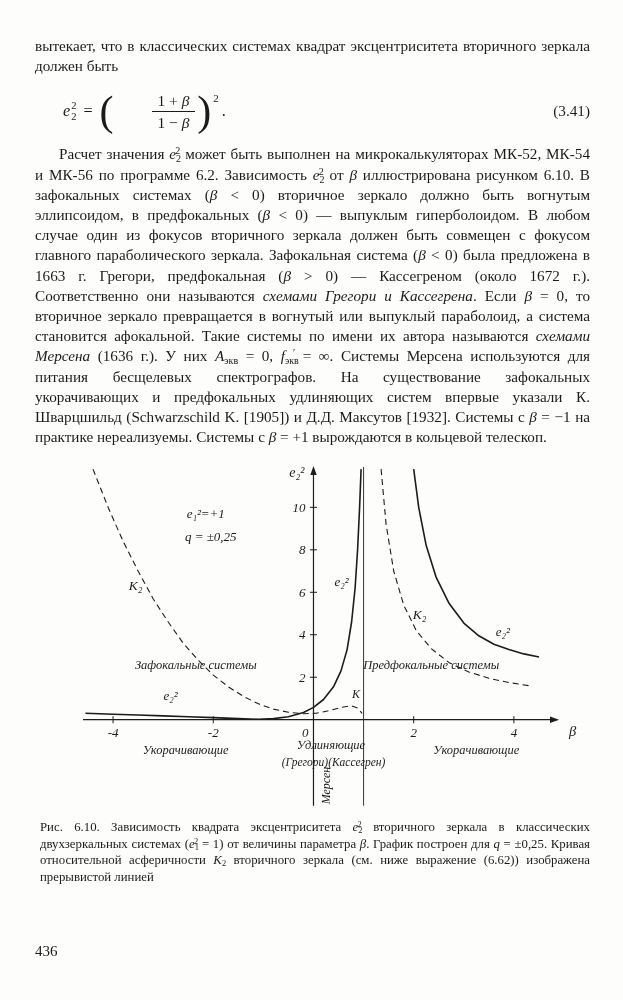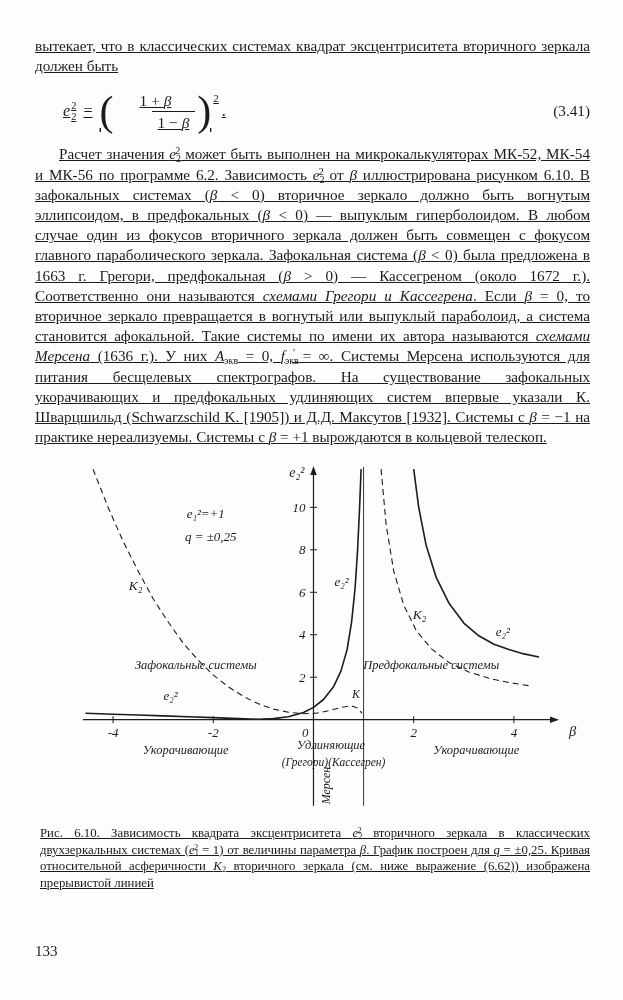--- a/index.html
+++ b/index.html
@@ -7,49 +7,48 @@
     width: 623px; height: 1000px;
     background: #fdfdfb;
     color: #1b1b1b;
     position: relative;
     box-sizing: border-box;
     padding: 36px 33px 0 35px;
     font-family: "Liberation Serif", serif;
     font-size: 15.2px;
     line-height: 20.2px;
     overflow: hidden;
-    text-decoration: underline;
   }
   .para { margin: 0; text-align: justify; }
   .para.indent { text-indent: 24px; }
   i { font-style: italic; }
   sub, sup { font-size: 0.66em; line-height: 0; }
   sub { vertical-align: -0.28em; }
   sup { vertical-align: 0.5em; }
   sub + sup { margin-left: -0.58em; }
 
   
   .eq-row { position: relative; display: flex; align-items: center; margin: 9px 0 7px; padding-left: 28px; min-height: 52px; }
   .eq-content { display: inline-flex; align-items: center; font-size: 16.2px; }
   .eq-var { display: inline-flex; align-items: center; }
   .supsub { display: inline-flex; flex-direction: column; justify-content: center; font-size: 10.5px; line-height: 1.05; margin-left: 1px; }
   .eq-equals { margin: 0 7px; }
   .paren { font-size: 42px; font-weight: 400; line-height: 0.85; }
-  .frac { display: inline-flex; flex-direction: column; align-items: center; font-size: 15.4px; margin: 0 2px; line-height: 19px; }
+  .frac { display: inline-flex; flex-direction: column; align-items: flex-end; font-size: 15.4px; margin: 0 2px; line-height: 19px; }
   .frac .num { padding: 0 6px 1px; }
   .frac .den { border-top: 1.1px solid #1b1b1b; padding: 1px 6px 0; margin-left: 36px; }
   .outer-sup { align-self: flex-start; font-size: 11px; margin: 2px 0 0 2px; line-height: 1; }
   .eq-period { align-self: center; margin-left: 3px; }
   .eq-number { position: absolute; right: 0; top: 50%; transform: translateY(-50%); }
 
   
   figure { margin: 10px 0 0; padding: 0; }
   #figure-svg { display: block; margin: 0 0 0 -8px; }
   figcaption {
-    margin-top: 8px;
+    margin-top: 2px;
     font-size: 12.8px;
     line-height: 16.4px;
     text-align: justify;
     padding: 0 0 0 5px;
   }
   .page-number { position: absolute; left: 35px; top: 941px; font-size: 15px; }
 </style>
 </head>
 <body>
 
@@ -125,14 +124,14 @@
         <text x="404.2315789473684" y="211.7283950617284" text-anchor="middle" font-size="12.5" font-family="&quot;Liberation Serif&quot;, serif" fill="#1c1c1c" font-style="italic">Предфокальные системы</text>
         <text x="158.7157894736842" y="296.6666666666667" text-anchor="middle" font-size="12.5" font-family="&quot;Liberation Serif&quot;, serif" fill="#1c1c1c" font-style="italic">Укорачивающие</text>
         <text x="304.0210526315789" y="292.4197530864198" text-anchor="middle" font-size="12.5" font-family="&quot;Liberation Serif&quot;, serif" fill="#1c1c1c" font-style="italic">Удлиняющие</text>
         <text x="306.52631578947364" y="309.40740740740745" text-anchor="middle" font-size="11.5" font-family="&quot;Liberation Serif&quot;, serif" fill="#1c1c1c" font-style="italic">(Грегори)(Кассегрен)</text>
         <text x="449.3263157894737" y="296.6666666666667" text-anchor="middle" font-size="12.5" font-family="&quot;Liberation Serif&quot;, serif" fill="#1c1c1c" font-style="italic">Укорачивающие</text>
         <text x="303.01894736842104" y="328.51851851851853" text-anchor="middle" font-size="12" font-family="&quot;Liberation Serif&quot;, serif" fill="#1c1c1c" font-style="italic" transform="rotate(-90 303.01894736842104 328.51851851851853)">Мерсен</text>
       </svg>
     <figcaption><span>Рис. 6.10. Зависимость квадрата эксцентриситета </span><i>e</i><sub>2</sub><sup>2</sup><span> вторичного зеркала в классических двухзеркальных системах (</span><i>e</i><sub>1</sub><sup>2</sup><span> = 1) от величины параметра </span><i>β</i><span>. График построен для </span><i>q</i><span> = ±0,25. Кривая относительной асферичности </span><i>K</i><sub>2</sub><span> вторичного зеркала (см. ниже выражение (6.62)) изображена прерывистой линией</span></figcaption>
   </figure>
 
-  <div class="page-number">133</div>
+  <div class="page-number">436</div>
 </div>
 
 </body></html>

